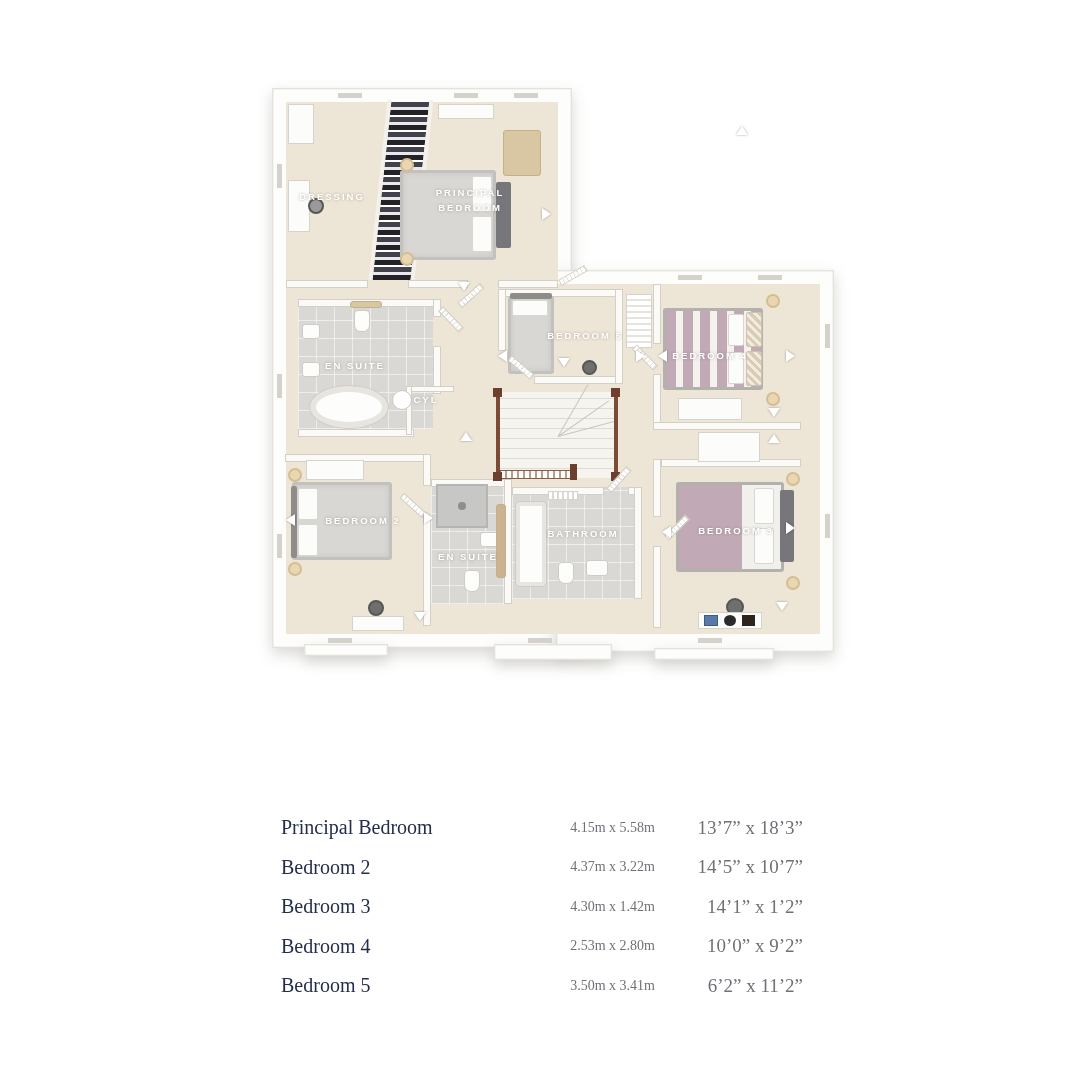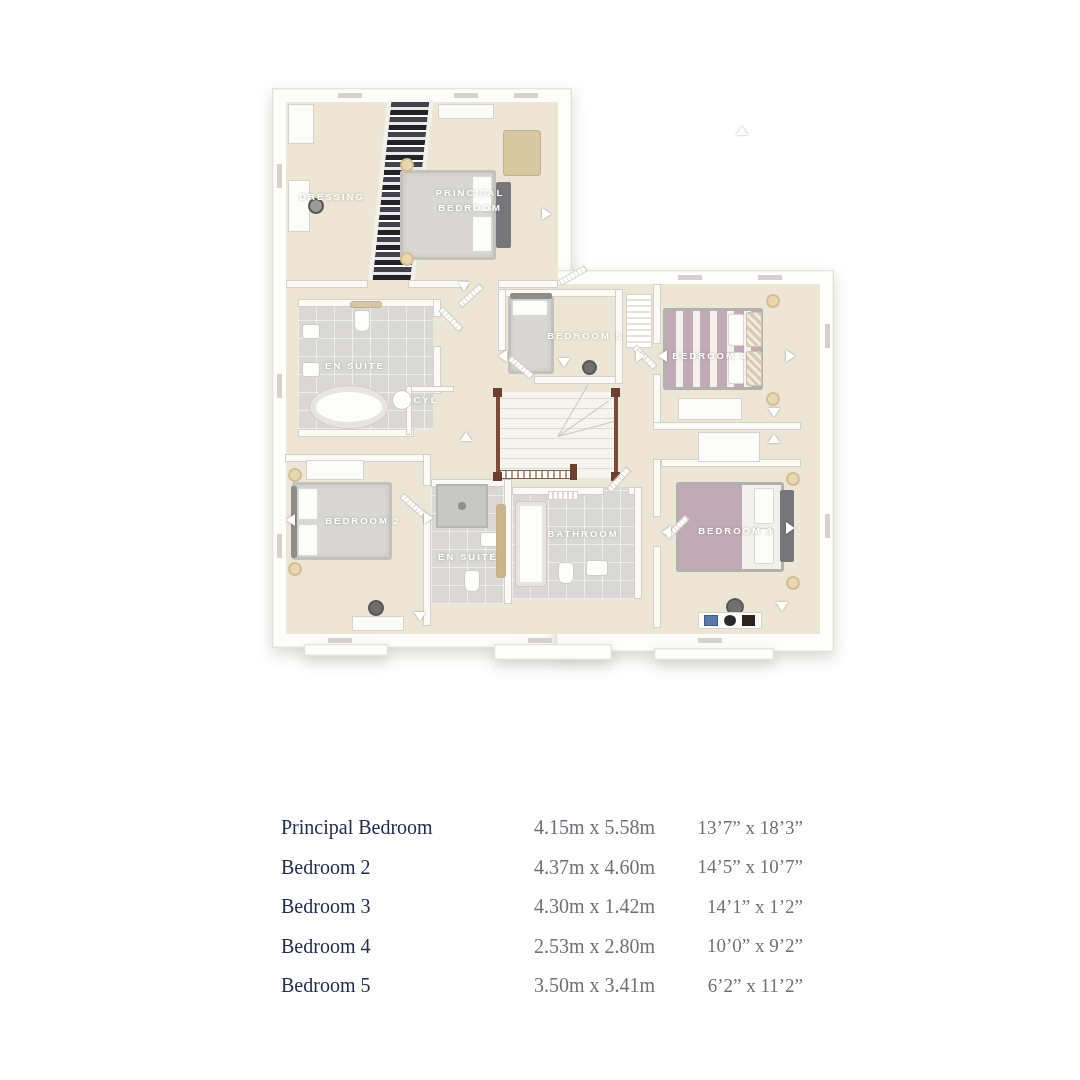--- a/index.html
+++ b/index.html
@@ -54,21 +54,21 @@
   .ar-down{border-left:6px solid transparent;border-right:6px solid transparent;border-top:9px solid #fff;}
   .ar-left{border-top:6px solid transparent;border-bottom:6px solid transparent;border-right:9px solid #fff;}
   .ar-right{border-top:6px solid transparent;border-bottom:6px solid transparent;border-left:9px solid #fff;}
   
   .floor-title{position:absolute;left:0;top:732px;width:1080px;text-align:center;
         color:#1c2742;font-size:21px;font-weight:bold;letter-spacing:8px;word-spacing:6px;}
   .dims{position:absolute;left:281px;top:808px;width:522px;
         font-family:"Liberation Serif",serif;}
   .dims-row{display:flex;align-items:center;height:39.5px;}
   .dims-room{flex:1;text-align:left;color:#232e4d;font-size:20px;font-weight:500;}
-  .dims-metric{width:152px;text-align:right;color:#6e7177;font-size:20px;}
+  .dims-metric{width:152px;text-align:right;color:#6e7177;font-size:14px;}
   .dims-imperial{width:148px;text-align:right;color:#6e7177;font-size:19px;}
 </style>
 </head>
 <body>
 
 <div class="canvas">
 
   <div class="plan">
 
     <div class="abs slab" style="left:14px;top:4px;width:300px;height:560px;"></div>
@@ -260,21 +260,21 @@
 
 
   <div class="dims">
     <div class="dims-row">
       <div class="dims-room">Principal Bedroom</div>
       <div class="dims-metric">4.15m x 5.58m</div>
       <div class="dims-imperial">13’7” x 18’3”</div>
     </div>
     <div class="dims-row">
       <div class="dims-room">Bedroom 2</div>
-      <div class="dims-metric">4.37m x 4.60m</div>
+      <div class="dims-metric">4.37m x 3.22m</div>
       <div class="dims-imperial">14’5” x 10’7”</div>
     </div>
     <div class="dims-row">
       <div class="dims-room">Bedroom 3</div>
       <div class="dims-metric">4.30m x 1.42m</div>
       <div class="dims-imperial">14’1” x 1’2”</div>
     </div>
     <div class="dims-row">
       <div class="dims-room">Bedroom 4</div>
       <div class="dims-metric">2.53m x 2.80m</div>

